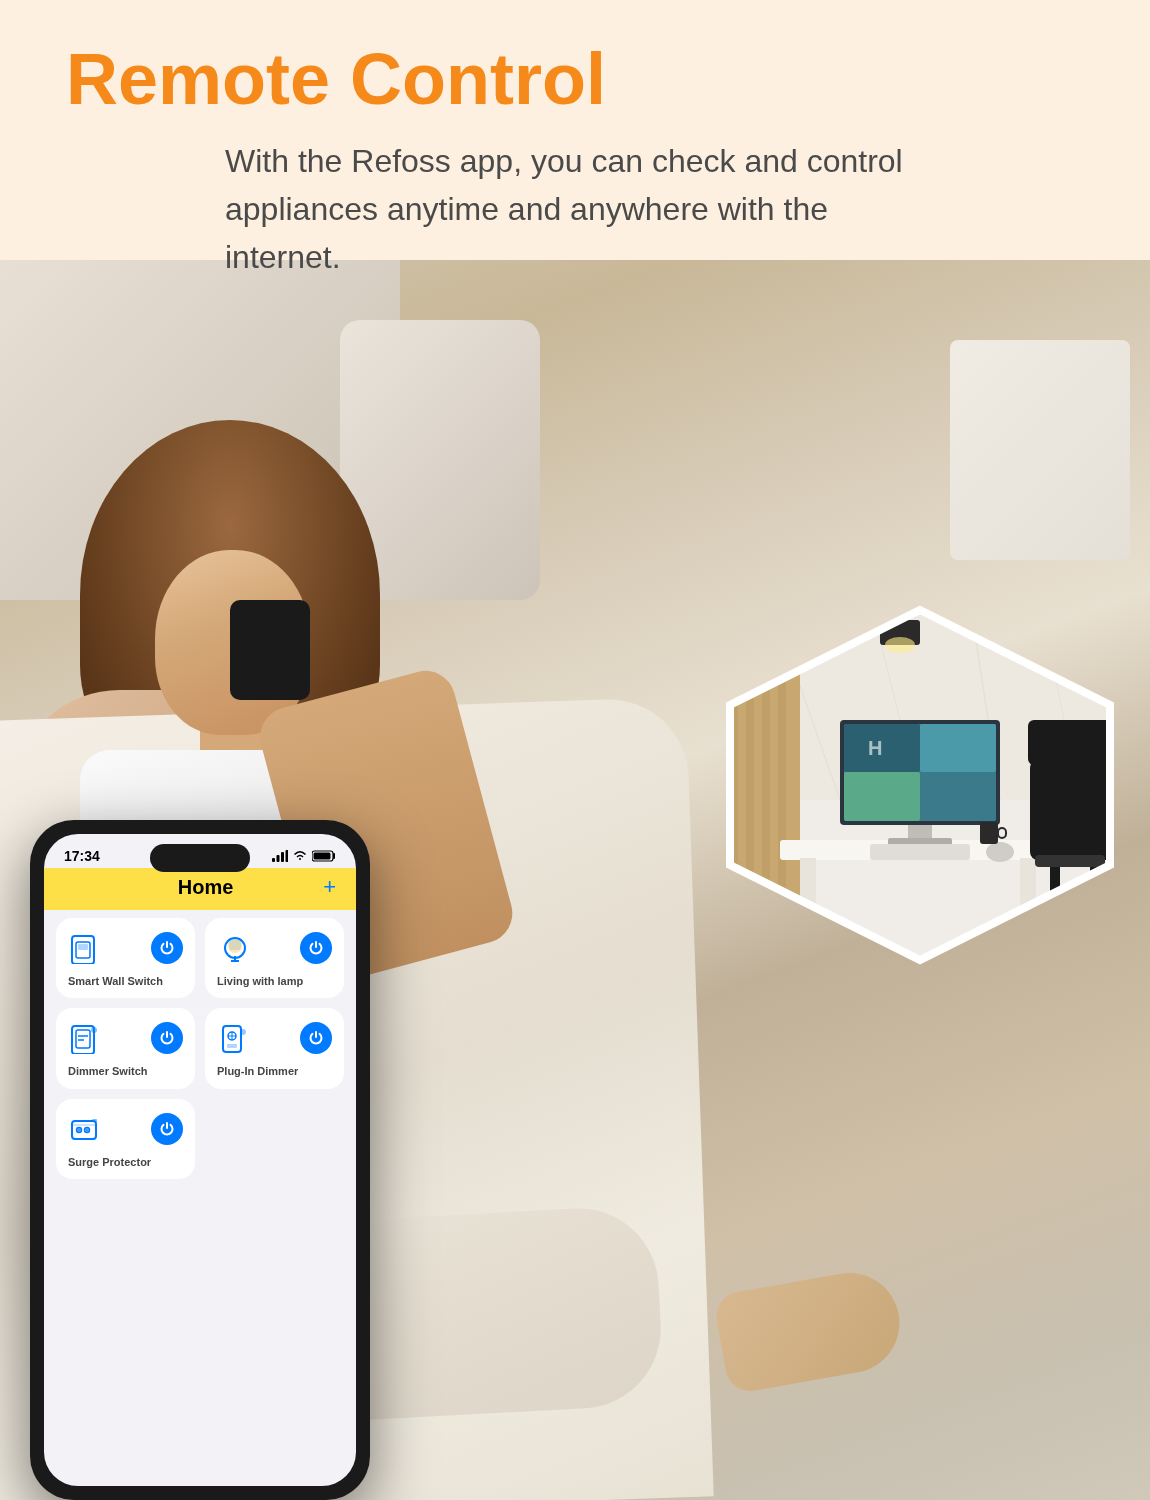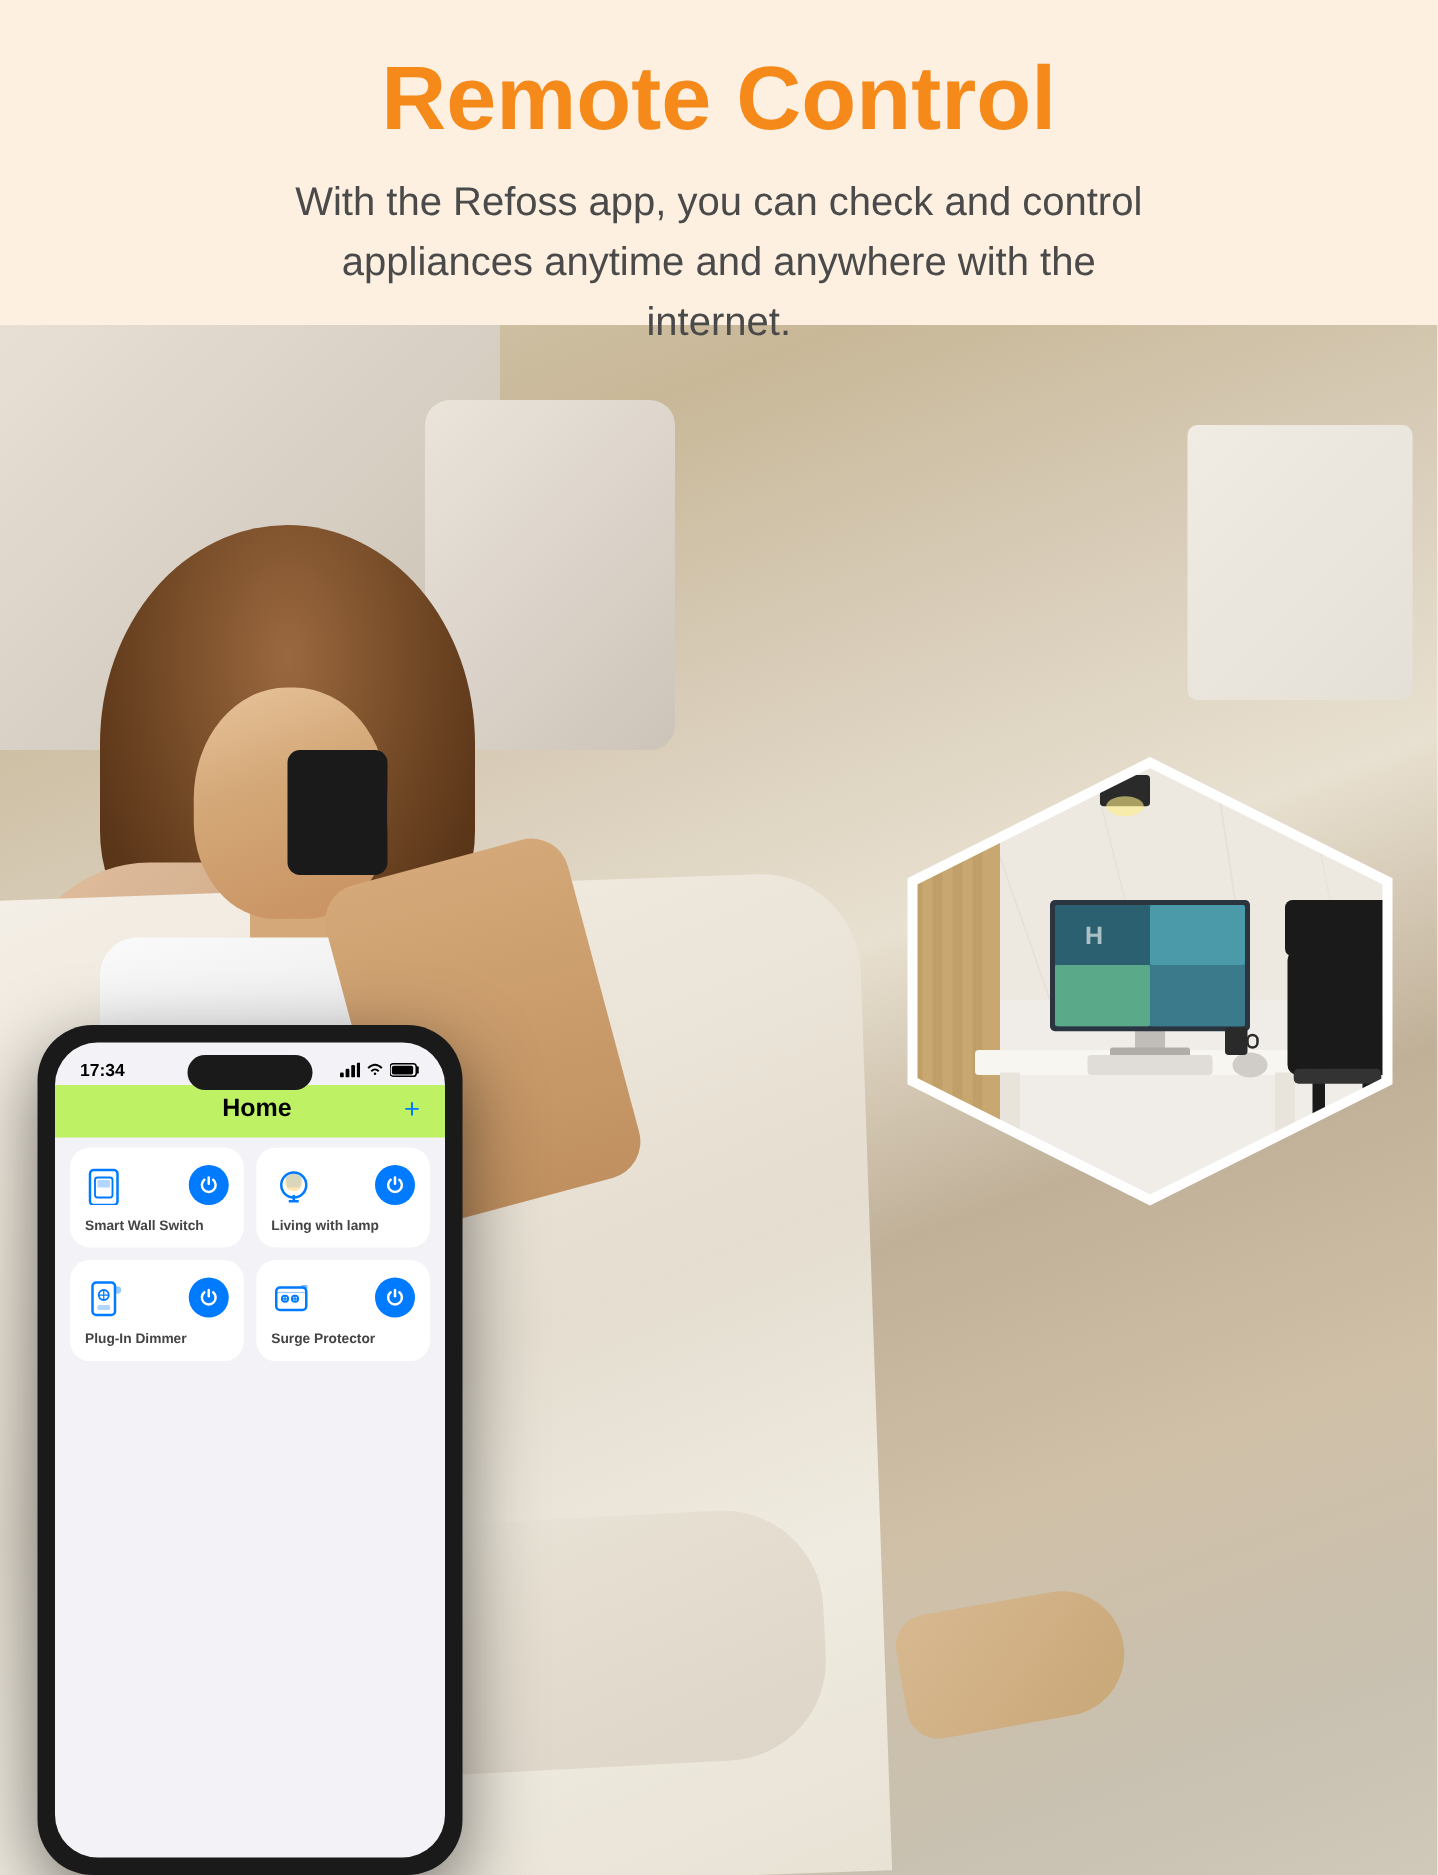--- a/index.html
+++ b/index.html
@@ -96,21 +96,21 @@
       align-items: center;
       font-size: 11px;
     }
 
     
     .app-header {
       display: flex;
       justify-content: space-between;
       align-items: center;
       padding: 6px 20px 10px;
-      background: #bef264;
+      background: #fde047;
     }
 
     .app-title {
       font-size: 20px;
       font-weight: 700;
       color: #000;
       text-align: center;
       flex: 1;
     }
 
@@ -172,22 +172,22 @@
       line-height: 1.3;
     }
 
     
     .header-overlay {
       position: absolute;
       top: 0;
       left: 0;
       width: 100%;
       z-index: 10;
-      text-align: center;
-      padding: 40px 120px 30px;
+      text-align: left;
+      padding: 40px 66px 30px;
     }
 
     
     .scene-bg {
       position: absolute;
       top: 260px;
       left: 0;
       width: 100%;
       height: 1240px;
       overflow: hidden;
@@ -600,20 +600,40 @@
             <div class="power-btn">
               <svg width="16" height="16" viewBox="0 0 16 16">
                 <path d="M8 2 L8 7" stroke="white" stroke-width="2" stroke-linecap="round"></path>
                 <path d="M4.5 3.8 A5.5 5.5 0 1 0 11.5 3.8" fill="none" stroke="white" stroke-width="2" stroke-linecap="round"></path>
               </svg>
             </div>
           </div>
           <div class="device-name">Living with lamp</div>
         </div>
 
+        <div class="device-card">
+          <div class="device-icons-row">
+            <div class="device-icon">
+              <svg width="32" height="32" viewBox="0 0 32 32">
+                <rect x="2" y="4" width="22" height="28" rx="3" fill="none" stroke="#007aff" stroke-width="2"></rect>
+                <rect x="6" y="8" width="14" height="18" rx="2" fill="none" stroke="#007aff" stroke-width="1.5"></rect>
+                <line x1="8" y1="14" x2="18" y2="14" stroke="#007aff" stroke-width="1.5"></line>
+                <line x1="8" y1="18" x2="14" y2="18" stroke="#007aff" stroke-width="1.5"></line>
+                <circle cx="24" cy="8" r="3" fill="#007aff" opacity="0.5"></circle>
+              </svg>
+            </div>
+            <div class="power-btn">
+              <svg width="16" height="16" viewBox="0 0 16 16">
+                <path d="M8 2 L8 7" stroke="white" stroke-width="2" stroke-linecap="round"></path>
+                <path d="M4.5 3.8 A5.5 5.5 0 1 0 11.5 3.8" fill="none" stroke="white" stroke-width="2" stroke-linecap="round"></path>
+              </svg>
+            </div>
+          </div>
+          <div class="device-name">Dimmer Switch</div>
+        </div>
 
         <div class="device-card">
           <div class="device-icons-row">
             <div class="device-icon">
               <svg width="32" height="32" viewBox="0 0 32 32">
                 <rect x="4" y="4" width="18" height="26" rx="3" fill="none" stroke="#007aff" stroke-width="2"></rect>
                 <circle cx="13" cy="14" r="4" fill="none" stroke="#007aff" stroke-width="1.5"></circle>
                 <line x1="13" y1="10" x2="13" y2="18" stroke="#007aff" stroke-width="1"></line>
                 <line x1="9" y1="14" x2="17" y2="14" stroke="#007aff" stroke-width="1"></line>
                 <rect x="8" y="22" width="10" height="4" rx="1" fill="#007aff" opacity="0.3"></rect>

